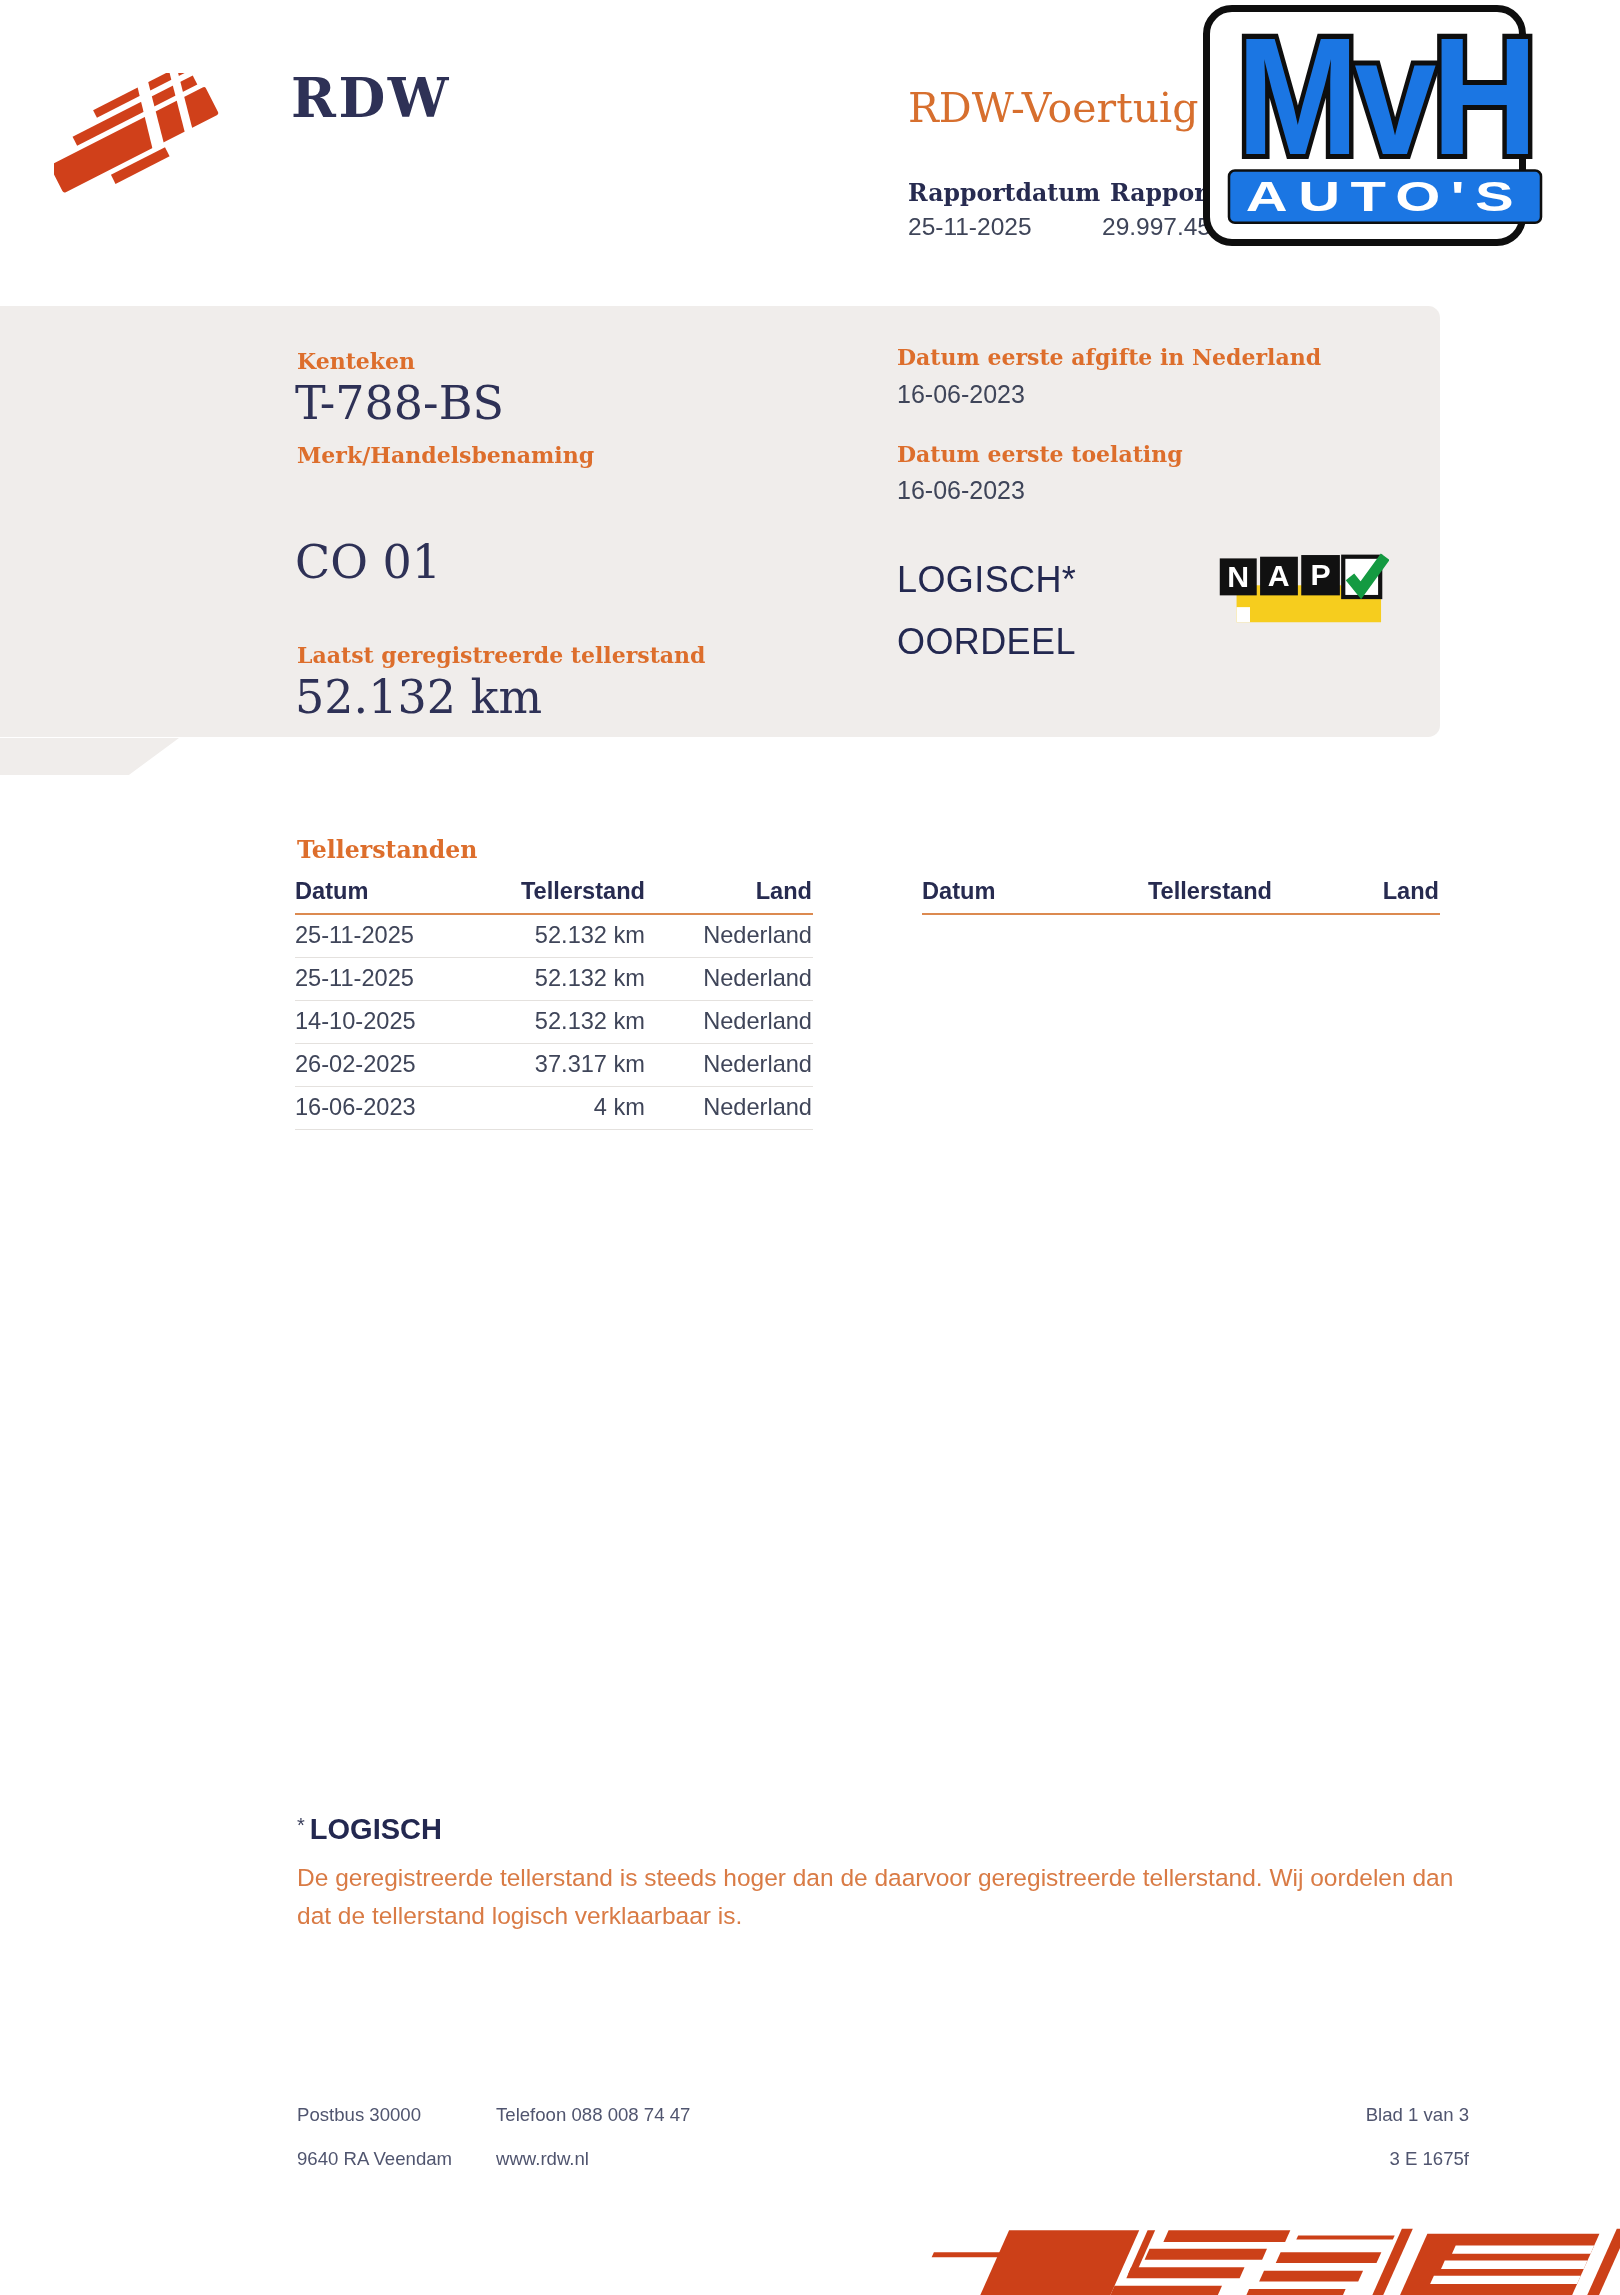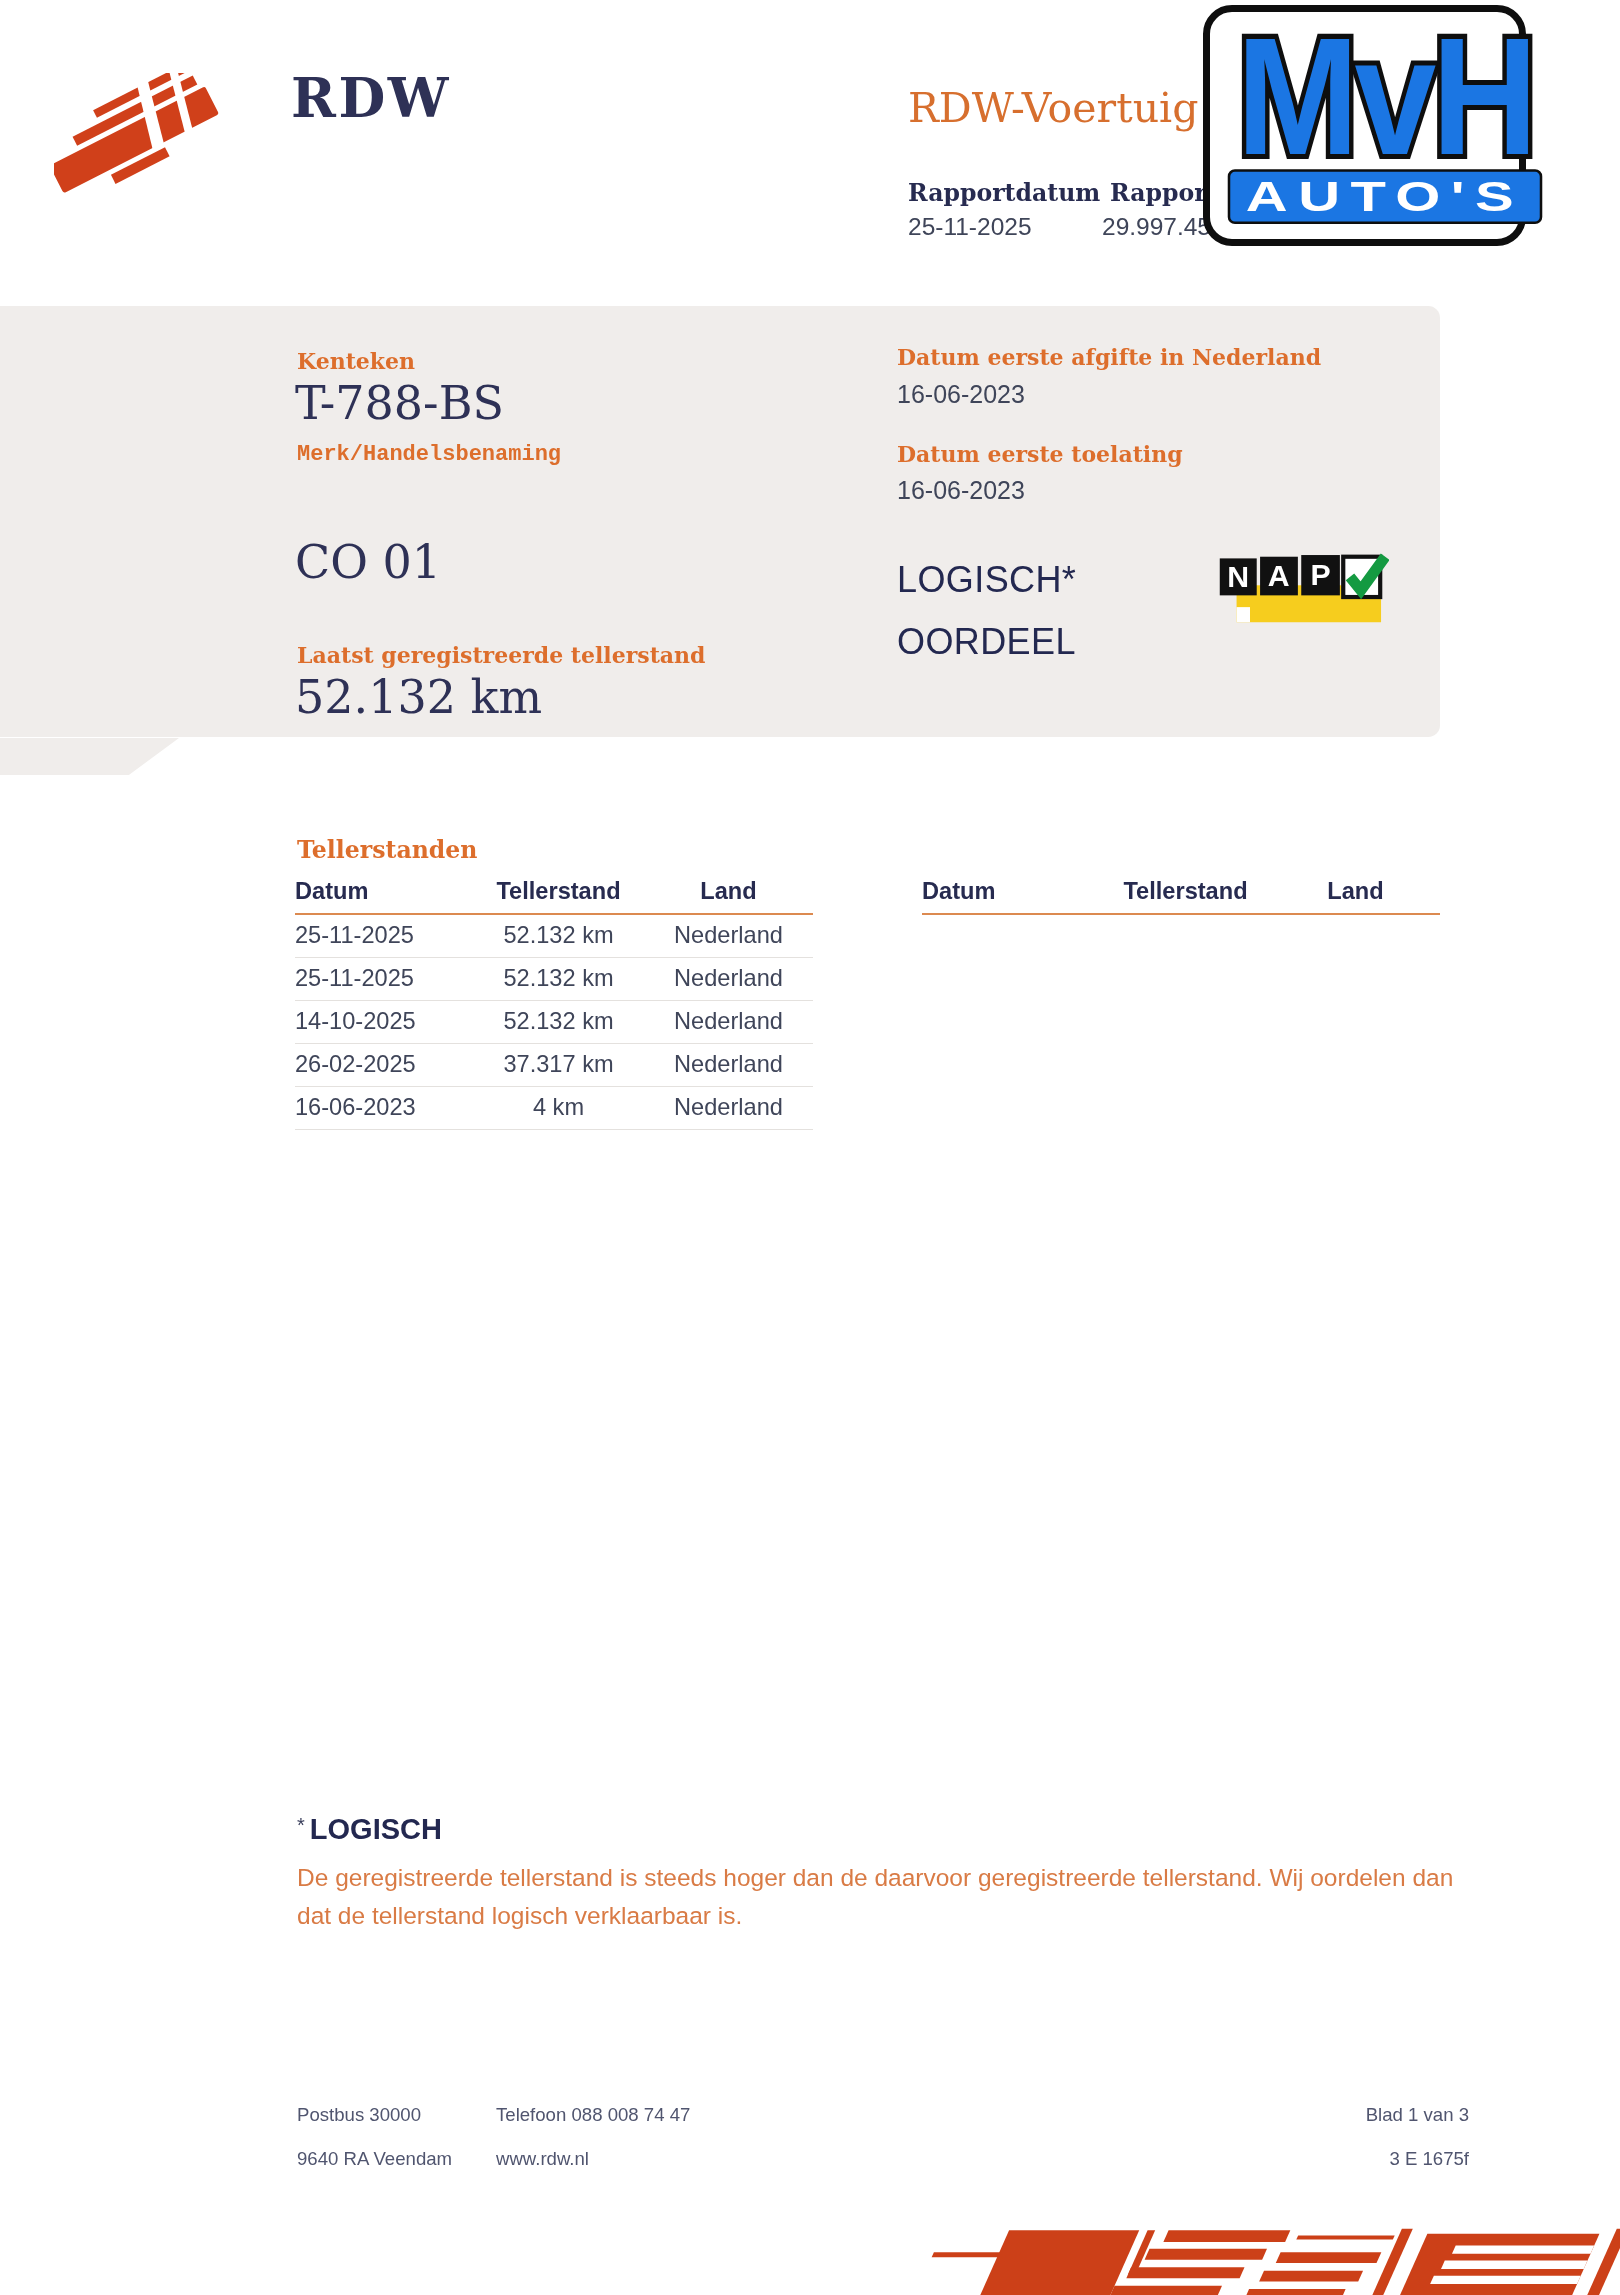--- a/index.html
+++ b/index.html
@@ -55,21 +55,21 @@
   .tbl .hrow{
     display:grid;grid-template-columns:177px 173px 167px;
     font-weight:bold;font-size:23.6px;color:#272b50;
     padding-bottom:7.6px;border-bottom:2.5px solid #dc8a50;
   }
   .tbl .drow{
     display:grid;grid-template-columns:177px 173px 167px;
     font-size:23.6px;color:#3f4559;height:42px;align-items:center;
     border-bottom:1.7px solid #e4e1de;
   }
-  .c2,.c3{text-align:center;}
+  .c2,.c3{text-align:right;}
   
   .expl-head{font-weight:bold;font-size:29px;color:#232850;white-space:nowrap;}
   .expl-head .star{font-size:20px;vertical-align:6.8px;font-weight:normal;color:#3a3f5c;margin-right:5px;}
   .expl-body{font-size:24.5px;color:#d97b45;line-height:1.55;width:1190px;}
   
   .foot{font-size:18.6px;color:#50556f;white-space:nowrap;}
   .foot-right{text-align:right;right:152px;}
 </style>
 </head>
 <body>
@@ -102,21 +102,21 @@
       <text x="207" y="236" text-anchor="middle" font-family="Liberation Sans, sans-serif" font-weight="bold" font-size="50" fill="#ffffff" letter-spacing="9" textLength="330" lengthAdjust="spacingAndGlyphs">AUTO'S</text>
     </svg>
   </div>
 
   <div class="abs panel"></div>
   <div class="abs panel-tab"></div>
 
   <div class="abs olabel" style="left:297px;top:348px;">Kenteken</div>
   <div class="abs bigval" style="left:295px;top:373px;">T-788-BS</div>
 
-  <div class="abs olabel" style="left:297px;top:442px;font-family:Liberation Mono, monospace;">Merk/Handelsbenaming</div>
+  <div class="abs olabel" style="left:297px;top:442px;">Merk/Handelsbenaming</div>
   <div class="abs bigval" style="left:295px;top:532px;">CO 01</div>
 
   <div class="abs olabel" style="left:297px;top:642px;text-align:center;">Laatst geregistreerde tellerstand</div>
   <div class="abs bigval" style="left:295px;top:667px;">52.132 km</div>
 
   <div class="abs olabel" style="left:897px;top:344px;">Datum eerste afgifte in Nederland</div>
   <div class="abs sansval" style="left:897px;top:380px;">16-06-2023</div>
 
   <div class="abs olabel" style="left:897px;top:441px;">Datum eerste toelating</div>
   <div class="abs sansval" style="left:897px;top:476px;">16-06-2023</div>

